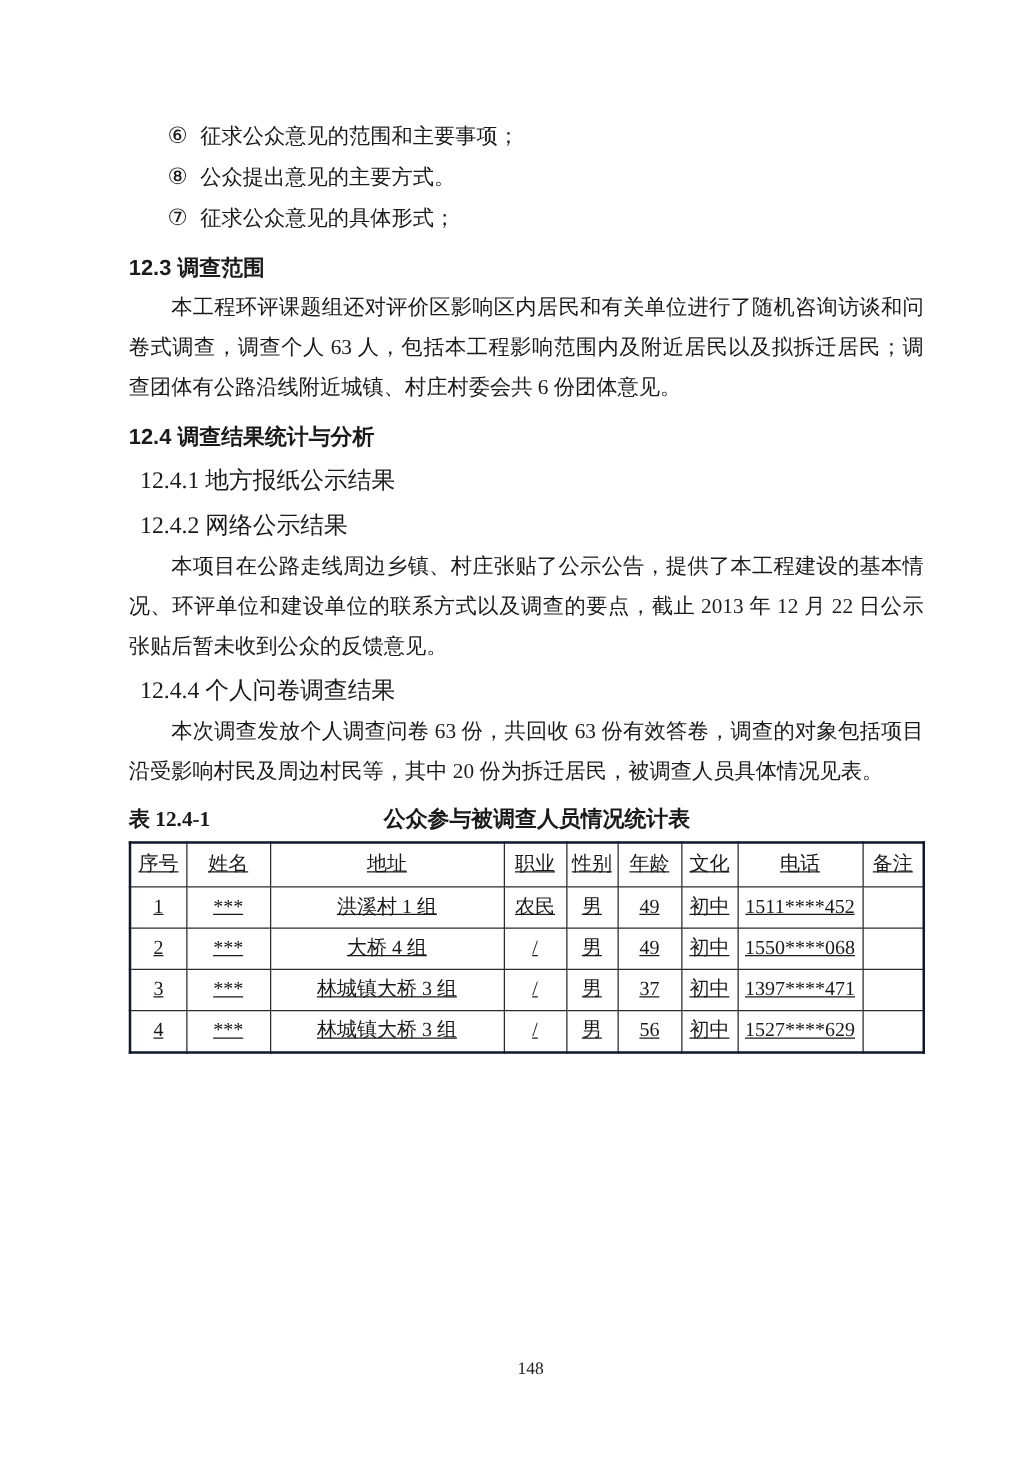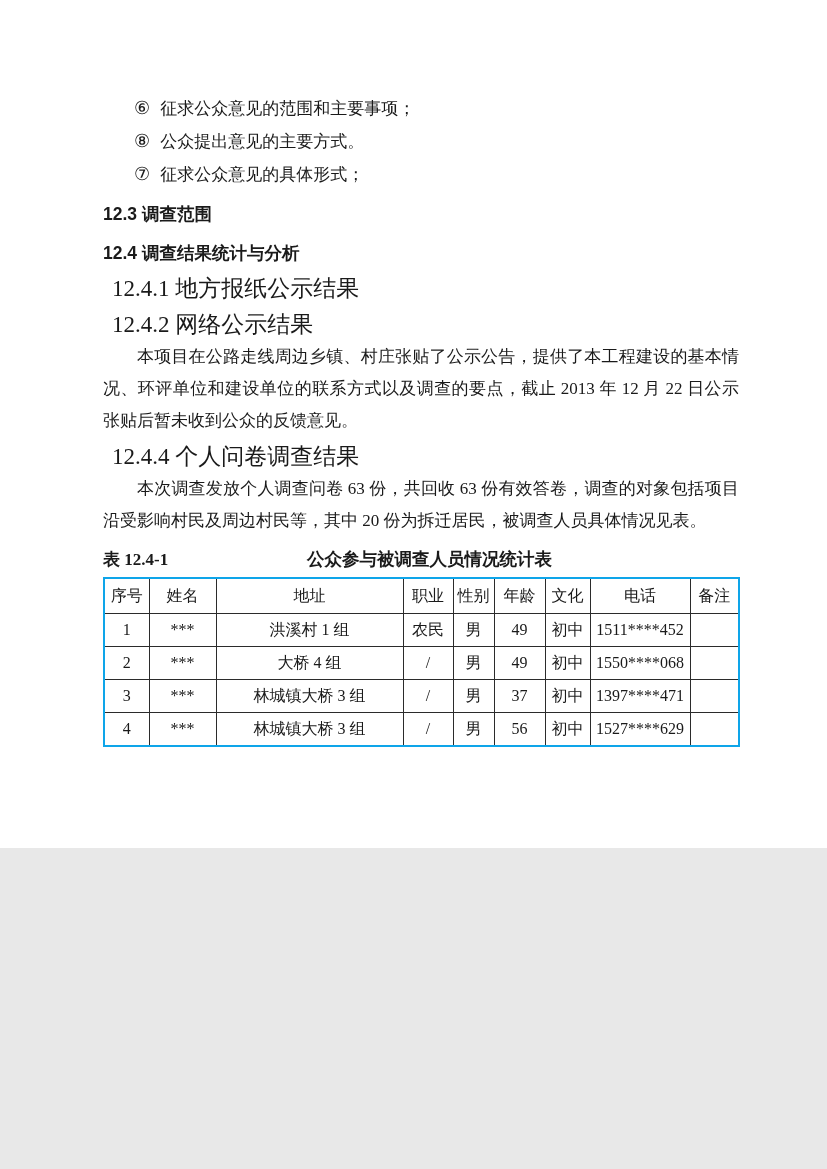--- a/index.html
+++ b/index.html
@@ -1,41 +1,41 @@
 <!DOCTYPE html>
 <html><head>
 <meta charset="utf-8">
 <style>
   * { box-sizing: border-box; }
   html, body { margin: 0; padding: 0; background: #e8e8e8; }
   .page {
     position: relative;
     width: 827px;
-    height: 848px;
+    height: 1169px;
     margin: 0 auto;
     background: #ffffff;
     color: #1a1a1a;
     font-family: "Liberation Serif", "DejaVu Serif", serif;
     font-size: 17px;
     line-height: 32px;
     padding: 92px 88px 12px 103px;
     overflow: hidden;
   }
   .list-block { margin-left: 31px; }
   .list-item { white-space: nowrap; }
   .list-item .marker { display: inline-block; margin-right: 10px; font-size: 18px; }
   h2.sec-heading {
     font-size: 17.5px;
     font-weight: bold;
     margin: 7px 0 0 0;
     line-height: 32px;
     font-family: "Liberation Sans", "DejaVu Sans", sans-serif;
   }
   h3.sub-heading {
-    font-size: 23px;
+    font-size: 19px;
     font-weight: normal;
     margin: 4px 0 0 0;
     padding-left: 9px;
     line-height: 32px;
   }
   p.para {
     margin: 0;
     text-indent: 2em;
     text-align: justify;
   }
@@ -67,21 +67,21 @@
   }
   table.stat-table th, table.stat-table td {
     border: 1px solid #2b2b2b;
     font-weight: normal;
     text-align: center;
     vertical-align: middle;
     font-size: 16px;
     padding: 0 2px;
     overflow: hidden;
   }
-  table.stat-table { border: 2px solid #0ea5e9; }
+  table.stat-table { border: 2px solid #0f172a; text-decoration: underline; }
   table.stat-table thead th { height: 35px; }
   table.stat-table tbody td { height: 30px; }
   .footer-pagenum {
     position: absolute;
     left: 0; right: 0;
     top: 1086px;
     text-align: center;
     font-size: 14px;
     line-height: 20px;
     color: #222;
@@ -99,20 +99,21 @@
     </div>
     <div class="list-item">
       <span class="marker">⑧</span><span>公众提出意见的主要方式。</span>
     </div>
     <div class="list-item">
       <span class="marker">⑦</span><span>征求公众意见的具体形式；</span>
     </div>
   </div>
 
   <h2 class="sec-heading">12.3  调查范围</h2>
+  <p class="para">本工程环评课题组还对评价区影响区内居民和有关单位进行了随机咨询访谈和问卷式调查，调查个人 63 人，包括本工程影响范围内及附近居民以及拟拆迁居民；调查团体有公路沿线附近城镇、村庄村委会共 6 份团体意见。</p>
 
   <h2 class="sec-heading">12.4  调查结果统计与分析</h2>
 
   <h3 class="sub-heading">12.4.1 地方报纸公示结果</h3>
 
   <h3 class="sub-heading">12.4.2 网络公示结果</h3>
 
   <p class="para">本项目在公路走线周边乡镇、村庄张贴了公示公告，提供了本工程建设的基本情况、环评单位和建设单位的联系方式以及调查的要点，截止 2013 年 12 月 22 日公示张贴后暂未收到公众的反馈意见。</p>
 
   <h3 class="sub-heading">12.4.4 个人问卷调查结果</h3>

